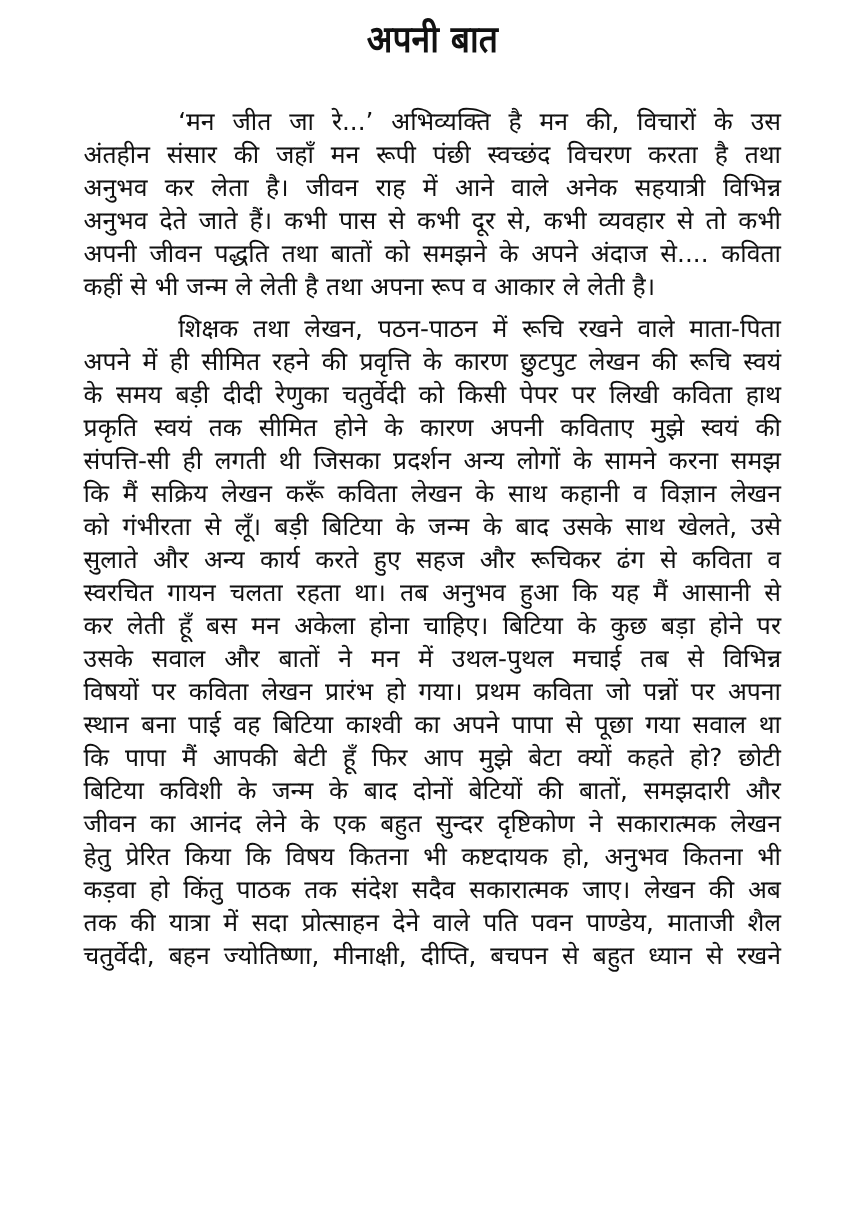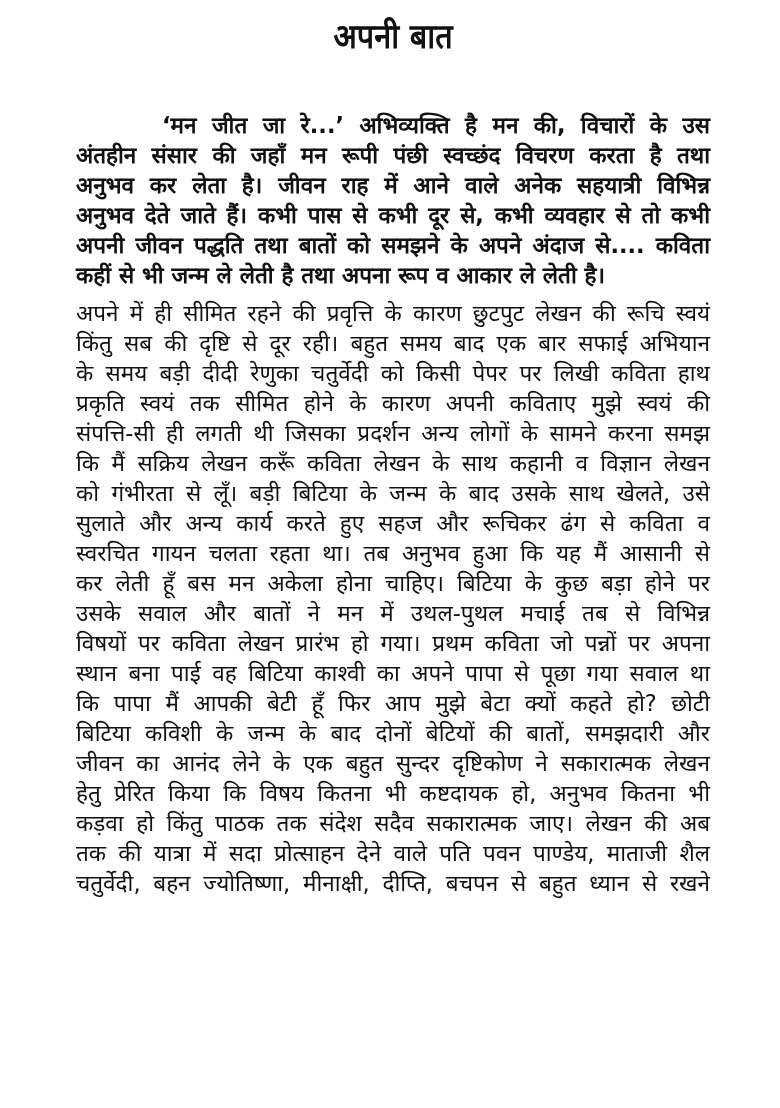--- a/index.html
+++ b/index.html
@@ -46,41 +46,41 @@
       text-align-last: justify;
       height: 30px;
       overflow: visible;
     }
     .para .line.last {
       text-align-last: left;
     }
     .para .line.indent {
       padding-left: 86px;
     }
-    .p1 { margin-top: 26px; font-weight: bold; }
+    .p1 { margin-top: 12px; }
     .p2 { margin-top: 8px; }
   </style>
 </head>
 <body>
 
 <div class="page">
   <h1 class="title">अपनी बात</h1>
 
   <div class="para p1">
     <span class="line indent">‘मन जीत जा रे...’ अभिव्यक्ति है मन की, विचारों के उस</span>
     <span class="line">अंतहीन संसार की जहाँ मन रूपी पंछी स्वच्छंद विचरण करता है तथा</span>
     <span class="line">अनुभव कर लेता है। जीवन राह में आने वाले अनेक सहयात्री विभिन्न</span>
     <span class="line">अनुभव देते जाते हैं। कभी पास से कभी दूर से, कभी व्यवहार से तो कभी</span>
     <span class="line">अपनी जीवन पद्धति तथा बातों को समझने के अपने अंदाज से.... कविता</span>
     <span class="line last">कहीं से भी जन्म ले लेती है तथा अपना रूप व आकार ले लेती है।</span>
   </div>
 
   <div class="para p2">
+    <span class="line indent">शिक्षक तथा लेखन, पठन-पाठन में रूचि रखने वाले माता-पिता</span>
     <span class="line">अपने में ही सीमित रहने की प्रवृत्ति के कारण छुटपुट लेखन की रूचि स्वयं</span>
-    <span class="line">किंतु सब की दृष्टि से दूर रही। बहुत समय बाद एक बार सफाई अभियान</span>
     <span class="line">के समय बड़ी दीदी रेणुका चतुर्वेदी को किसी पेपर पर लिखी कविता हाथ</span>
     <span class="line">प्रकृति स्वयं तक सीमित होने के कारण अपनी कविताए मुझे स्वयं की</span>
     <span class="line">संपत्ति-सी ही लगती थी जिसका प्रदर्शन अन्य लोगों के सामने करना समझ</span>
     <span class="line">कि मैं सक्रिय लेखन करूँ कविता लेखन के साथ कहानी व विज्ञान लेखन</span>
     <span class="line">को गंभीरता से लूँ। बड़ी बिटिया के जन्म के बाद उसके साथ खेलते, उसे</span>
     <span class="line">सुलाते और अन्य कार्य करते हुए सहज और रूचिकर ढंग से कविता व</span>
     <span class="line">स्वरचित गायन चलता रहता था। तब अनुभव हुआ कि यह मैं आसानी से</span>
     <span class="line">कर लेती हूँ बस मन अकेला होना चाहिए। बिटिया के कुछ बड़ा होने पर</span>
     <span class="line">उसके सवाल और बातों ने मन में उथल-पुथल मचाई तब से विभिन्न</span>
     <span class="line">विषयों पर कविता लेखन प्रारंभ हो गया। प्रथम कविता जो पन्नों पर अपना</span>

